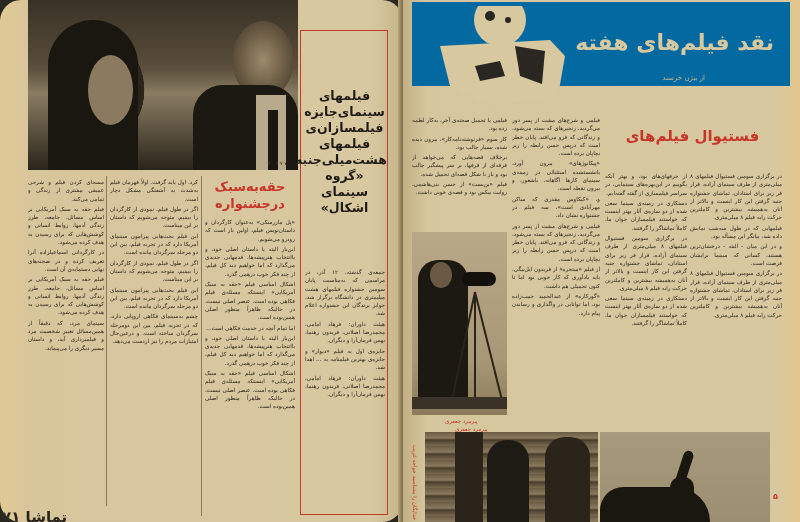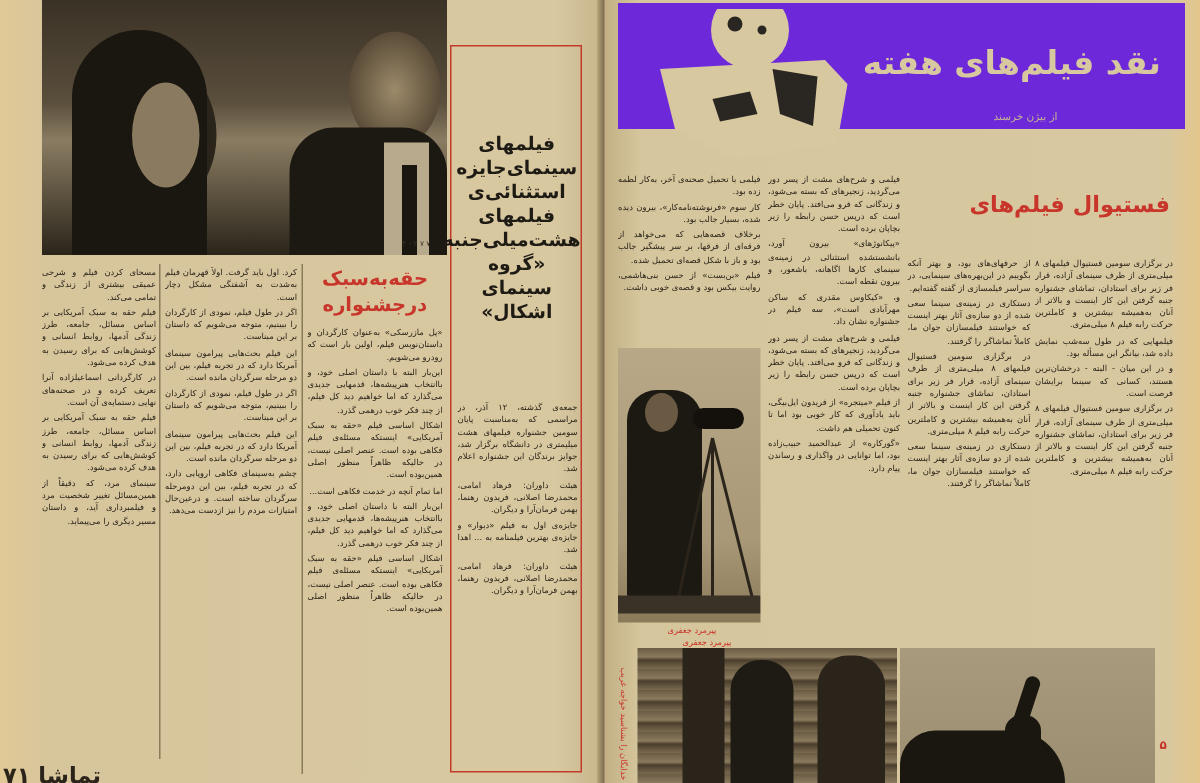--- a/index.html
+++ b/index.html
@@ -1,20 +1,20 @@
 <!DOCTYPE html>
 <html><head>
 <meta charset="utf-8">
 <style>
   * { box-sizing: border-box; margin: 0; padding: 0; }
   html, body { width: 800px; height: 522px; overflow: hidden; background: #2a2620; }
   body { font-family: "DejaVu Sans", sans-serif; position: relative; }
   .spread { position: absolute; left: 0; top: 0; width: 800px; height: 522px; }
   .page { position: absolute; top: 0; height: 522px; background: #d9c9a0; overflow: hidden; }
-  .page.left { left: 0; width: 403px; background: linear-gradient(90deg,#e0c995 0%,#d7c59c 8%,#d8c8a0 92%,#c6b48a 100%); }
+  .page.left { left: 0; width: 403px; background: linear-gradient(90deg,#e0c995 0%,#d7c59c 8%,#d8c8a0 92%,#c6b48a 100%); border-radius: 21px; }
   .page.right { left: 403px; width: 397px; background: linear-gradient(90deg,#c2b084 0%,#d6c69d 6%,#d8c8a0 94%,#e3c68c 100%); }
   .gutter { position: absolute; left: 398px; top: 0; width: 10px; height: 522px; background: linear-gradient(90deg,#b8a67c,#7a6a4c,#b8a67c); }
 
   .photo { position: absolute; overflow: hidden; }
   .photo-couple { left: 28px; top: 0; width: 270px; height: 170px; background:
       radial-gradient(ellipse 60px 80px at 80px 90px,#1e1a14 0%,#2b251c 60%,transparent 61%),
       radial-gradient(ellipse 55px 70px at 235px 60px,#9c8a6a 0%,#5a4c38 55%,transparent 56%),
       linear-gradient(180deg,#3a3226 0%,#5a4e3c 40%,#8a7c62 55%,#2a241a 100%); }
   .photo-couple .suit { position:absolute; left:165px; top:85px; width:105px; height:85px; background:#1c1812; border-radius:30px 30px 0 0; }
   .photo-couple .shirt { position:absolute; left:228px; top:95px; width:30px; height:75px; background:#b8aa8c; }
@@ -25,21 +25,21 @@
   .caption-tiny { position:absolute; font-size: 5px; color:#3a3226; }
 
   .headline-box { position:absolute; left:300px; top:30px; width:88px; height:485px; border:1px solid #c23a2a; border-left:1px solid #c23a2a; }
   .headline-bold { position:absolute; left:302px; top:88px; width:85px; text-align:center; direction:rtl; font-family:"DejaVu Sans", sans-serif; font-weight:bold; font-size:12.5px; line-height:16px; color:#1e1a14; }
 
   .col { position:absolute; direction:rtl; font-size:5.6px; line-height:8.3px; color:#2a241a; text-align:justify; overflow:hidden; }
   .col p { margin-bottom: 2px; }
   .red-title { position:absolute; direction:rtl; color:#c8352a; font-weight:bold; text-align:center; }
   .col-rule { position:absolute; width:1px; background:#8a7a5a; }
 
-  .banner { position:absolute; left:412px; top:2px; width:378px; height:84px; background:#6d28d9; }
+  .banner { position:absolute; left:412px; top:2px; width:378px; height:84px; background:#0369a1; }
   .banner-camera { position:absolute; left:18px; top:4px; width:150px; height:100px; }
   .banner-title { position:absolute; right:16px; top:28px; direction:rtl; font-weight:bold; font-size:22px; color:#d8c8a0; font-family:"DejaVu Sans", sans-serif; }
   .banner-author { position:absolute; right:85px; top:72px; direction:rtl; font-size:7px; color:#c8b890; }
 
   .photo-tripod { left:412px; top:232px; width:95px; height:183px; background: linear-gradient(180deg,#b8a888 0%,#a89878 70%,#8a7a5a 100%); }
   .photo-tripod .person { position:absolute; left:6px; top:28px; width:50px; height:140px; background:#1c1812; border-radius:20px 20px 4px 4px; }
   .photo-tripod .head { position:absolute; left:18px; top:30px; width:22px; height:26px; border-radius:50%; background:#6a5a44; }
   .photo-tripod .cam { position:absolute; left:50px; top:40px; width:34px; height:14px; background:#14110c; border-radius:7px; }
   .photo-tripod .leg { position:absolute; top:60px; width:2px; height:110px; background:#2a241a; transform-origin:top; }
   .photo-tripod .ledge { position:absolute; left:0; top:165px; width:95px; height:12px; background:#3a3226; }
@@ -72,21 +72,21 @@
       <div class="suit"></div>
       <div class="shirt"></div>
       <div class="tie"></div>
     </div>
     <div class="caption-tiny" style="left:268px; top:160px;">۳ - ۲ ۷ ۷</div>
 
     <div class="headline-box"></div>
     <div class="headline-bold">
       <div>فیلمهای</div>
       <div>سینمای‌جایزه</div>
-      <div>استثنائی‌ی</div>
+      <div>فیلمسازان‌ی</div>
       <div>فیلمهای</div>
       <div>هشت‌میلی‌جنبه</div>
       <div>«گروه</div>
       <div>سینمای اشکال»</div>
     </div>
 
     <div class="red-title" style="left:205px; top:178px; width:90px; font-size:13px; line-height:17px;">
       <div>حقه‌به‌سبک</div>
       <div>درجشنواره</div>
     </div>
@@ -139,21 +139,21 @@
       <circle cx="60" cy="10" r="5" fill="#2a2622"></circle>
       <circle cx="78" cy="14" r="3" fill="#2a2622"></circle>
       <path d="M10 40 L120 34 L135 50 L128 90 L60 100 L20 80 Z" fill="#d8c8a0"></path>
       <path d="M85 40 L115 45 L112 78 L90 70 Z" fill="#2a2622"></path>
       <path d="M45 60 L70 55 L75 70 L50 75 Z" fill="#2a2622"></path>
     </svg>
     <div class="banner-title">نقد فیلم‌های هفته</div>
     <div class="banner-author">از بیژن خرسند</div>
   </div>
 
-  <div class="red-title" style="left:605px; top:126px; width:175px; font-size:15px; line-height:20px; text-align:right;">
+  <div class="red-title" style="left:605px; top:126px; width:175px; font-size:15px; line-height:20px; text-align:center;">
     <div>فستیوال فیلم‌های</div>
   </div>
 
   <div class="col" style="left:690px; top:172px; width:92px; height:255px;">
     <p>در برگزاری سومین فستیوال فیلمهای ۸ میلی‌متری از طرف سینمای آزاده، قرار فر زیر برای استادان، تماشای جشنواره جنبه گرفتن این کار اینست و بالاتر از آنان به‌همیشه بیشترین و کاملترین حرکت رابه فیلم ۸ میلی‌متری.</p>
     <p>فیلمهایی که در طول سه‌شب نمایش داده شد، بیانگر این مسأله بود.</p>
     <p>و در این میان - البته - درخشان‌ترین هستند، کسانی که سینما برایشان فرصت است.</p>
     <p>در برگزاری سومین فستیوال فیلمهای ۸ میلی‌متری از طرف سینمای آزاده، قرار فر زیر برای استادان، تماشای جشنواره جنبه گرفتن این کار اینست و بالاتر از آنان به‌همیشه بیشترین و کاملترین حرکت رابه فیلم ۸ میلی‌متری.</p>
   </div>
 

